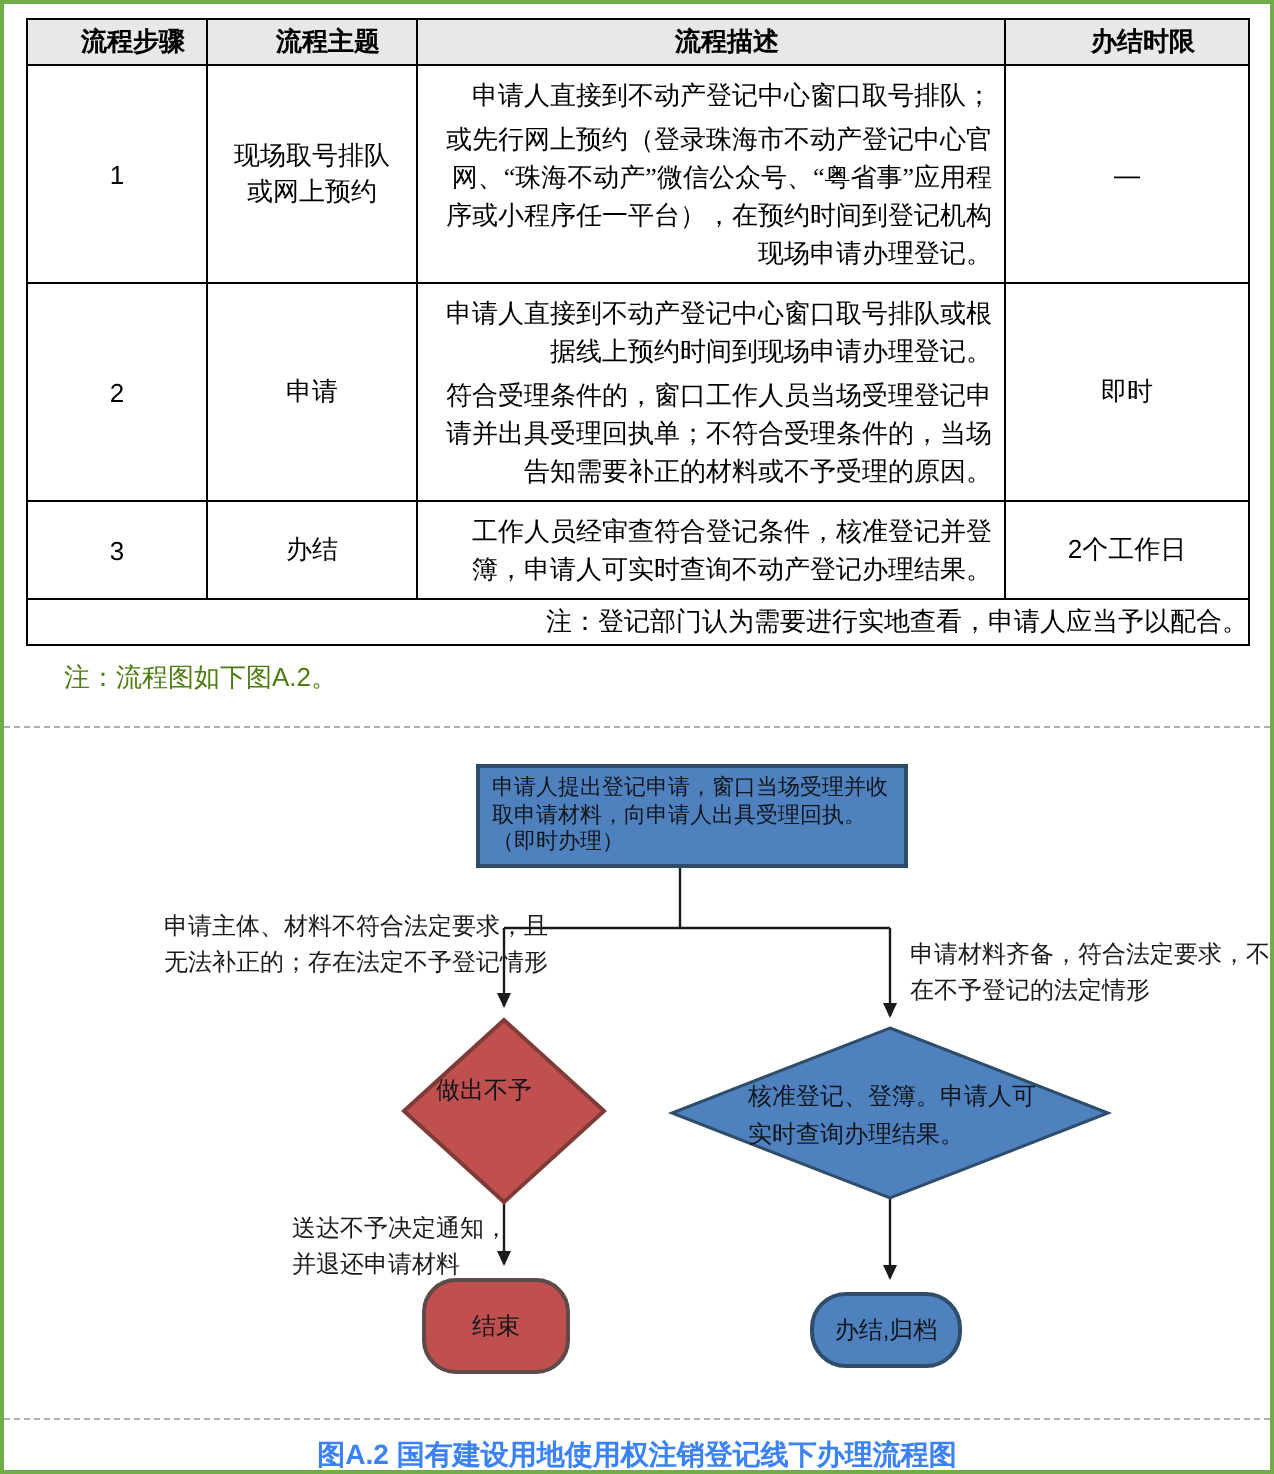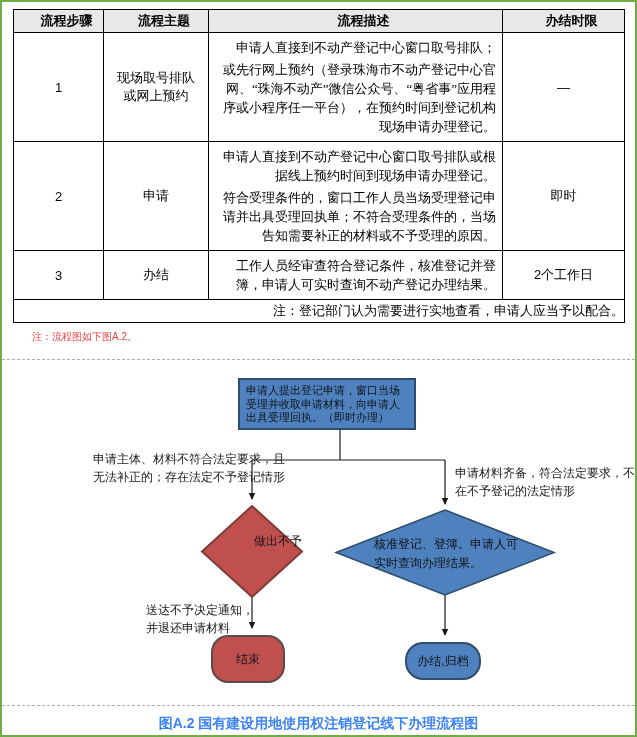--- a/index.html
+++ b/index.html
@@ -17,48 +17,48 @@
   table.proc th, table.proc td { border:1px solid #000; }
   table.proc th {
     height:23px; background:var(--header-bg,#E8E8E8);
     font-weight:bold; text-align:center; font-size:13px;padding-left:16px;
   }
   td.center { text-align:center; vertical-align:middle; }
   td.desc { vertical-align:middle; padding:2px 6px; }
   td.desc p { line-height:19px; margin:3px 0; text-align:right;font-family:Liberation Serif, serif; }
   tr.r1 { height:88px; } tr.r2 { height:90px; } tr.r3 { height:38px; }
   td.footnote { height:23px; padding-left:9px; font-size:13px; text-align:right; vertical-align:middle; }
-  .fig-note { margin:7px 0 0 30px; font-size:10px; color:#ef4444; }
+  .fig-note { margin:7px 0 0 30px; font-size:13px; color:#4d7c0f; }
   
   .flow-area {
     position:relative; height:347px; margin-top:15px;
     border-top:1px dashed #b0b0b0; border-bottom:1px dashed #b0b0b0;
   }
   .flow-svg { position:absolute; left:0; top:0; }
   .ln { stroke:#1a1a1a; stroke-width:1.2; fill:none; }
   .red-shape  { fill:var(--red-fill,#C0504D);  stroke:var(--red-border,#7E3B38);  stroke-width:2; }
   .blue-shape { fill:var(--blue-fill,#4E81BD); stroke:var(--blue-border,#2E4D6B); stroke-width:1.5; }
   .start-box {
-    position:absolute; left:236px; top:18px; width:178px; height:52px;
+    position:absolute; left:236px; top:18px; width:216px; height:52px;
     background:var(--blue-fill,#4E81BD); border:2px solid var(--blue-border,#2E4D6B);
     font-size:11px; line-height:13.5px; padding:4px 6px; color:#10151c;
   }
   .pill {
     position:absolute; font-size:12px; color:#10151c;
     display:flex; align-items:center; justify-content:center;
   }
   .pill.red  { left:209px; top:275px; width:74px; height:48px; border-radius:17px;
     background:var(--red-fill,#C0504D); border:2px solid #5d4a49; }
   .pill.blue { left:403px; top:282px; width:76px; height:38px; border-radius:18px;
     background:var(--blue-fill,#4E81BD); border:2px solid var(--blue-border,#2E4D6B); }
   .dia-text { position:absolute; font-size:12px; line-height:19px; color:#10151c; }
-  .dia-text.left  { left:200px; top:172px; width:100px; text-align:right; }
+  .dia-text.left  { left:216px; top:172px; width:100px; text-align:left; }
   .dia-text.right { left:372px; top:175px; width:155px; text-align:left; }
   .anno { position:absolute; font-size:12px; line-height:18px; color:#1a1a1a; }
-  .anno.tl { left:91px;  top:90px;  width:216px;font-family:Liberation Serif, serif; }
+  .anno.tl { left:80px;  top:90px;  width:216px;font-family:Liberation Serif, serif; }
   .anno.tr { left:453px; top:104px; width:192px; }
   .anno.bl { left:144px; top:241px; width:130px; }
   
   .caption { margin-top:9px; text-align:center; font-size:14px; font-weight:bold; color:#3b82f6; }
 </style>
 </head>
 <body>
 
 <div class="page">
 

